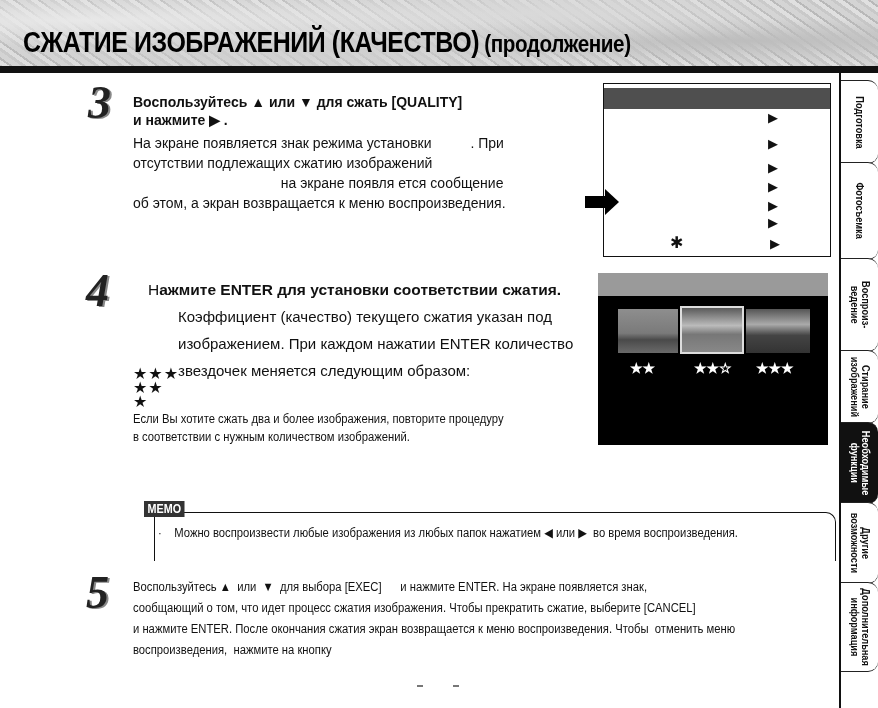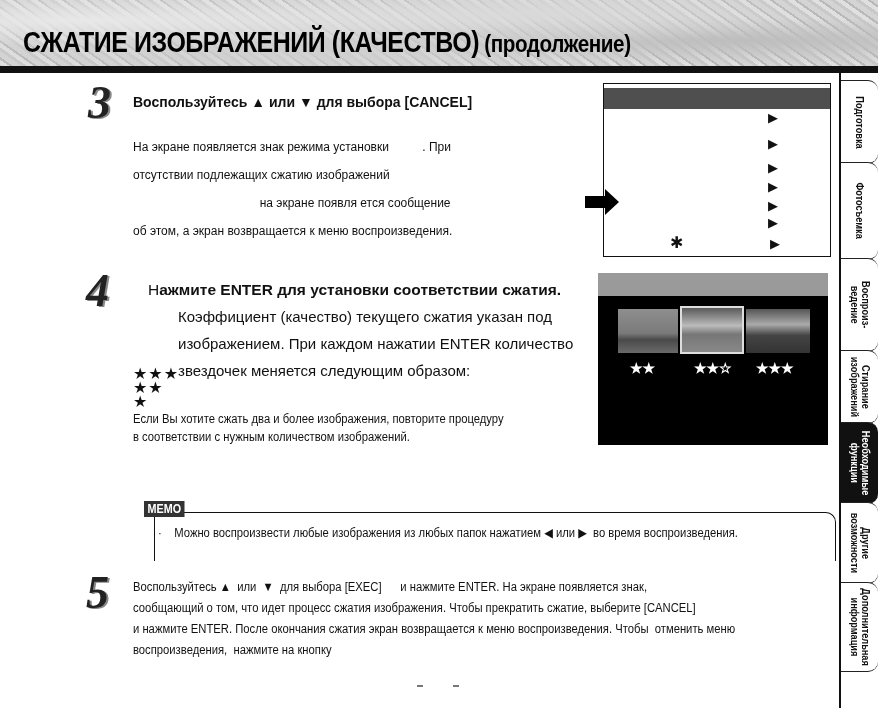--- a/index.html
+++ b/index.html
@@ -19,21 +19,21 @@
 
   .tabs{position:absolute;left:841px;top:80px;width:37px;}
   .tab{position:absolute;left:0;width:37px;border-top:1.5px solid #222;border-bottom:1.5px solid #222;border-radius:0 10px 10px 0;background:#fff;display:flex;align-items:center;justify-content:center;}
   .tab span{writing-mode:vertical-rl;font-size:10px;font-weight:bold;line-height:11px;text-align:center;color:#111;white-space:pre-line;transform:scaleY(0.92);}
   .tab.active{background:#111;}
   .tab.active span{color:#fff;}
 
   .step-num{position:absolute;font-family:"Liberation Serif",serif;font-style:italic;font-weight:bold;font-size:46px;color:#222;text-shadow:2px 1px 0 #888;}
 
   .s3-head{position:absolute;left:133px;top:93px;font-weight:bold;font-size:14px;line-height:18px;}
-  .s3-body{position:absolute;left:133px;top:133px;font-size:12px;line-height:28px;white-space:pre;}
+  .s3-body{position:absolute;left:133px;top:133px;font-size:14px;line-height:20px;white-space:pre;}
 
   .menu-box{position:absolute;left:603px;top:83px;width:226px;height:172px;border:1.5px solid #111;background:#fff;}
   .menu-bar{position:absolute;left:0;top:4px;width:226px;height:21px;background:#4f4f4f;}
   .menu-arrow{position:absolute;left:164px;font-size:13px;color:#111;}
   .menu-star{position:absolute;left:66px;top:149px;font-size:16px;color:#111;}
   .pointer{position:absolute;left:585px;top:196px;width:20px;height:12px;background:#000;}
   .pointer:after{content:"";position:absolute;left:20px;top:-7px;border-left:14px solid #000;border-top:13px solid transparent;border-bottom:13px solid transparent;}
 
   .s4-head{position:absolute;left:148px;top:281px;font-weight:bold;font-size:15.5px;}
   .s4-head .n{font-weight:normal;}
@@ -88,21 +88,22 @@
 возможности</span>
     </div>
   <div class="tab" style="top:502px;height:88px;">
       <span>Дополнительная
 информация</span>
     </div>
 </div>
 
 <div class="step-num" style="left:88px;top:76px;">3</div>
 <div class="s3-head">
-  <div>Воспользуйтесь ▲  или ▼ для выбора [CANCEL]</div>
+  <div>Воспользуйтесь ▲  или ▼ для сжать [QUALITY]</div>
+  <div>и нажмите ▶ .</div>
 </div>
 <div class="s3-body">На экране появляется знак режима установки          . При
 отсутствии подлежащих сжатию изображений
                                       на экране появля ется сообщение
 об этом, а экран возвращается к меню воспроизведения.</div>
 
 <div class="menu-box">
   <div class="menu-bar"></div>
   <span class="menu-arrow" style="top:26px;">▶</span>
   <span class="menu-arrow" style="top:52px;">▶</span>

